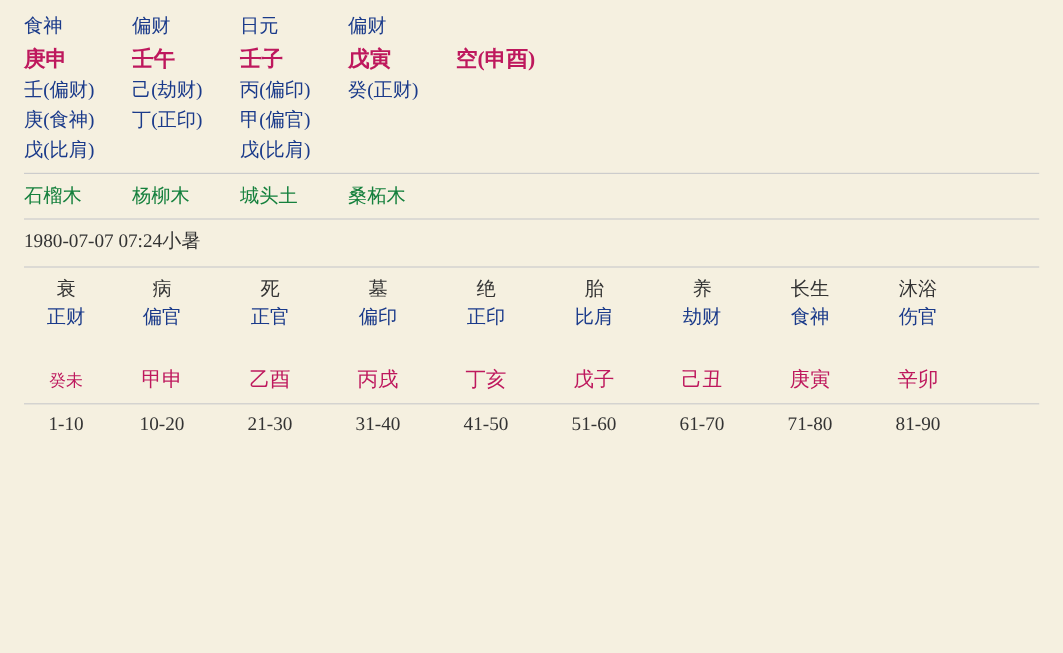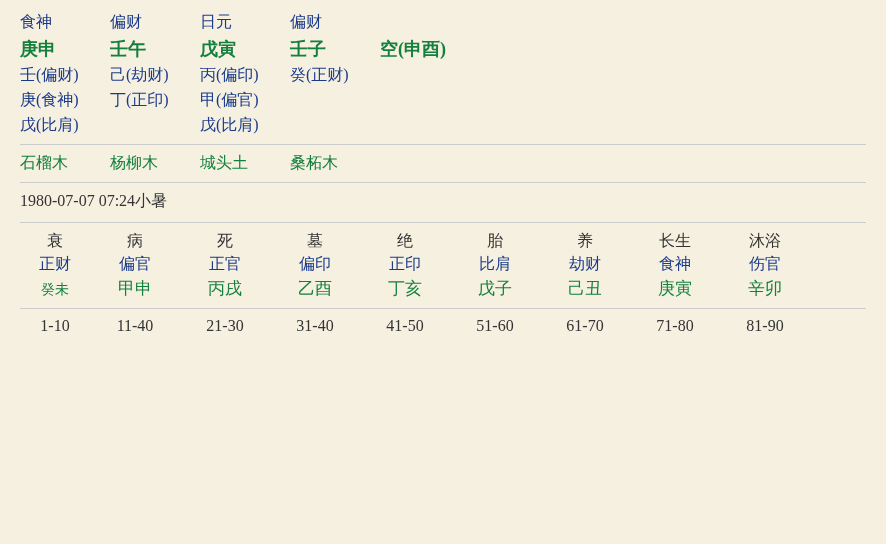--- a/index.html
+++ b/index.html
@@ -16,21 +16,21 @@
     .row {
       display: flex;
       align-items: baseline;
       margin-bottom: 4px;
       flex-wrap: wrap;
     }
     .cell {
       min-width: 90px;
       display: inline-block;
     }
-    .red { color: #15803d; }
+    .red { color: #be185d; }
     .blue { color: #1a3a8a; }
     .green { color: #15803d; }
     .dark { color: #333; }
     .divider {
       border: none;
       border-top: 1px solid #ccc;
       margin: 8px 0;
     }
     .dasun-col {
       min-width: 90px;
@@ -46,22 +46,22 @@
 <div class="section row">
   <span class="cell blue">食神</span>
   <span class="cell blue">偏财</span>
   <span class="cell blue">日元</span>
   <span class="cell blue">偏财</span>
 </div>
 
 <div class="section row">
   <span class="cell red" style="font-size:18px;font-weight:bold;">庚申</span>
   <span class="cell red" style="font-size:18px;font-weight:bold;">壬午</span>
+  <span class="cell red" style="font-size:18px;font-weight:bold;">壬子</span>
   <span class="cell red" style="font-size:18px;font-weight:bold;">戊寅</span>
-  <span class="cell red" style="font-size:18px;font-weight:bold;">壬子</span>
   <span class="red" style="font-size:18px;font-weight:bold;">空(申酉)</span>
 </div>
 
 <div class="section row">
   <span class="cell blue">壬(偏财)</span>
   <span class="cell blue">己(劫财)</span>
   <span class="cell blue">丙(偏印)</span>
   <span class="cell blue">癸(正财)</span>
 </div>
 <div class="section row">
@@ -116,34 +116,34 @@
     <span class="dasun-col blue">正印</span>
     <span class="dasun-col blue">比肩</span>
     <span class="dasun-col blue">劫财</span>
     <span class="dasun-col blue">食神</span>
     <span class="dasun-col blue">伤官</span>
   </div>
 
   <div class="row" style="margin-bottom:2px;">
     <span class="dasun-col first red" style="min-width:70px;font-size:14px;">癸未</span>
     <span class="dasun-col red" style="font-size:17px;">甲申</span>
+    <span class="dasun-col red" style="font-size:17px;">乙酉</span>
     <span class="dasun-col red" style="font-size:17px;">丙戌</span>
-    <span class="dasun-col red" style="font-size:17px;">乙酉</span>
-    <span class="dasun-col red" style="font-size:17px;">丁亥</span>
+    <span class="dasun-col red" style="font-size:17px;margin-top:28px;">丁亥</span>
     <span class="dasun-col red" style="font-size:17px;">戊子</span>
     <span class="dasun-col red" style="font-size:17px;">己丑</span>
     <span class="dasun-col red" style="font-size:17px;">庚寅</span>
     <span class="dasun-col red" style="font-size:17px;">辛卯</span>
   </div>
 
   <hr class="divider">
 
   <div class="row">
     <span class="dasun-col first dark" style="min-width:70px;">1-10</span>
-    <span class="dasun-col dark">11-40</span>
+    <span class="dasun-col dark">10-20</span>
     <span class="dasun-col dark">21-30</span>
     <span class="dasun-col dark">31-40</span>
     <span class="dasun-col dark">41-50</span>
     <span class="dasun-col dark">51-60</span>
     <span class="dasun-col dark">61-70</span>
     <span class="dasun-col dark">71-80</span>
     <span class="dasun-col dark">81-90</span>
   </div>
 
 </div>

